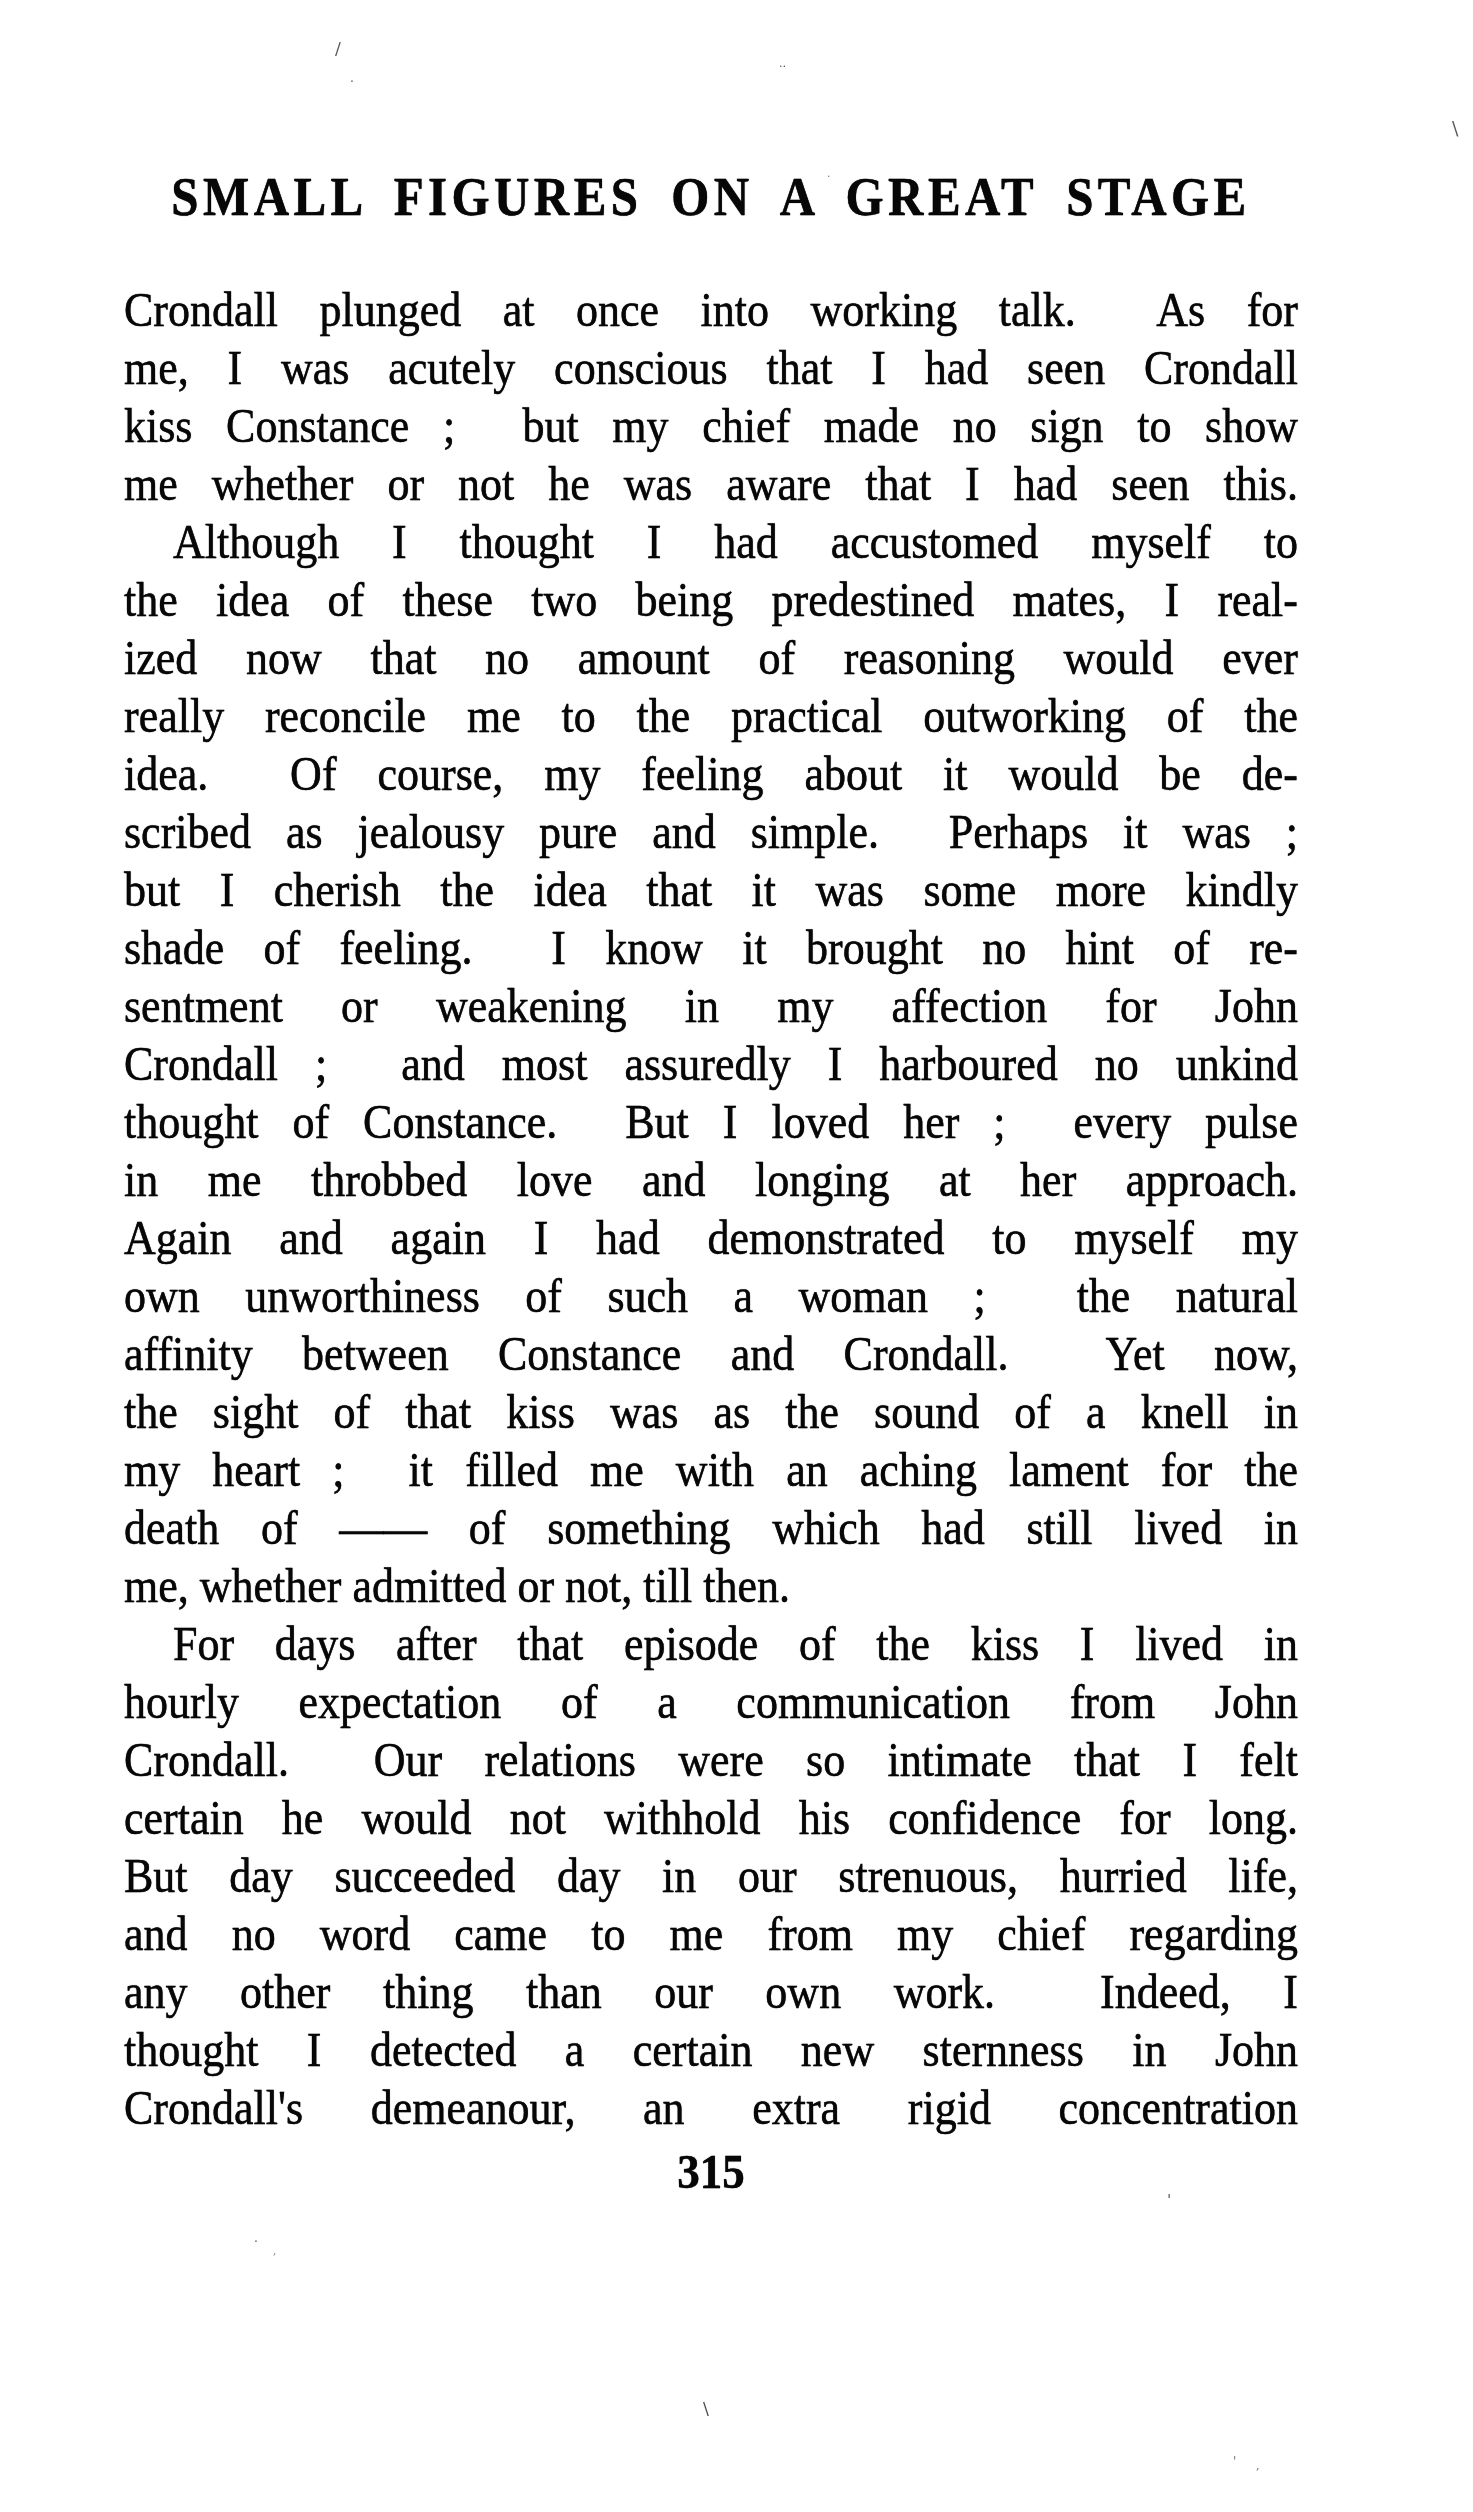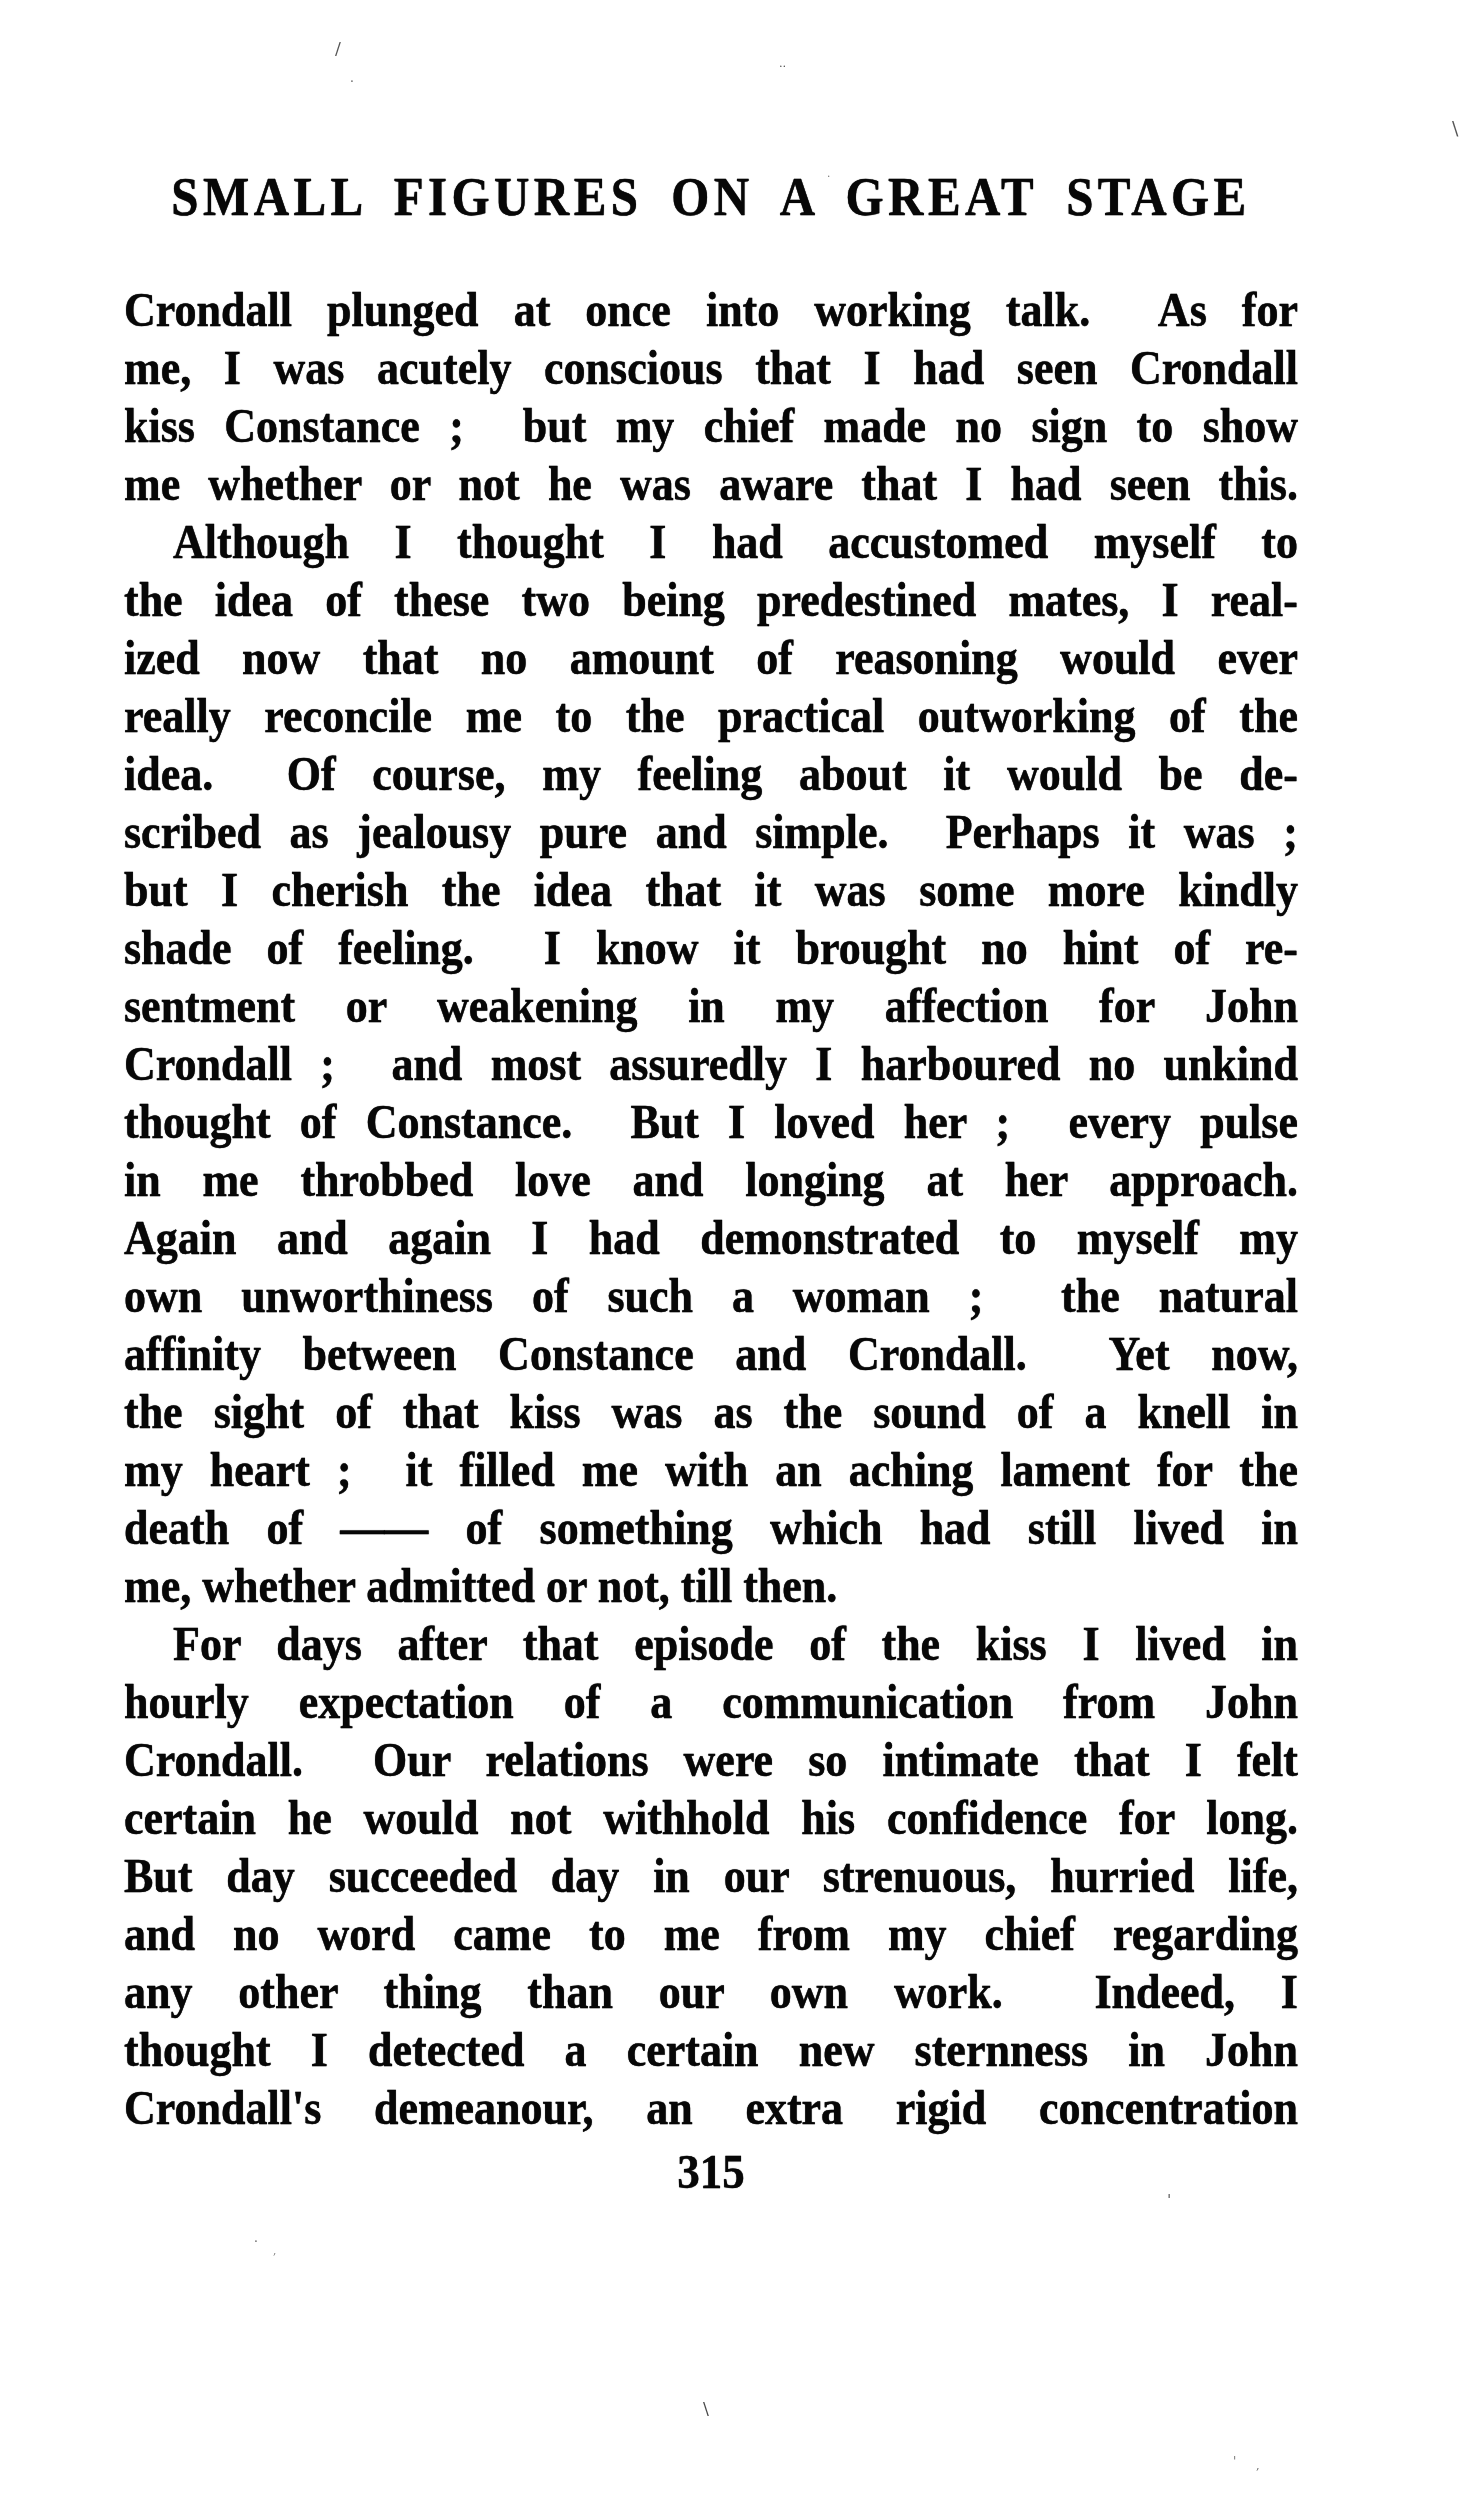--- a/index.html
+++ b/index.html
@@ -31,21 +31,20 @@
     transform: scaleY(1.14);
     transform-origin: top center;
     text-shadow: 0 0 0.9px rgba(0,0,0,0.85);
     -webkit-text-stroke: 0.3px #000;
   }
   .textblock {
     position: absolute;
     top: 282px;
     left: 124px;
     width: 1174px;
-    font-weight: bold;
   }
   .line {
     height: 58px;
     line-height: 58px;
     font-size: 44px;
     text-align: justify;
     text-align-last: justify;
     white-space: pre-wrap;
     transform: scaleY(1.08);
     transform-origin: center left;

